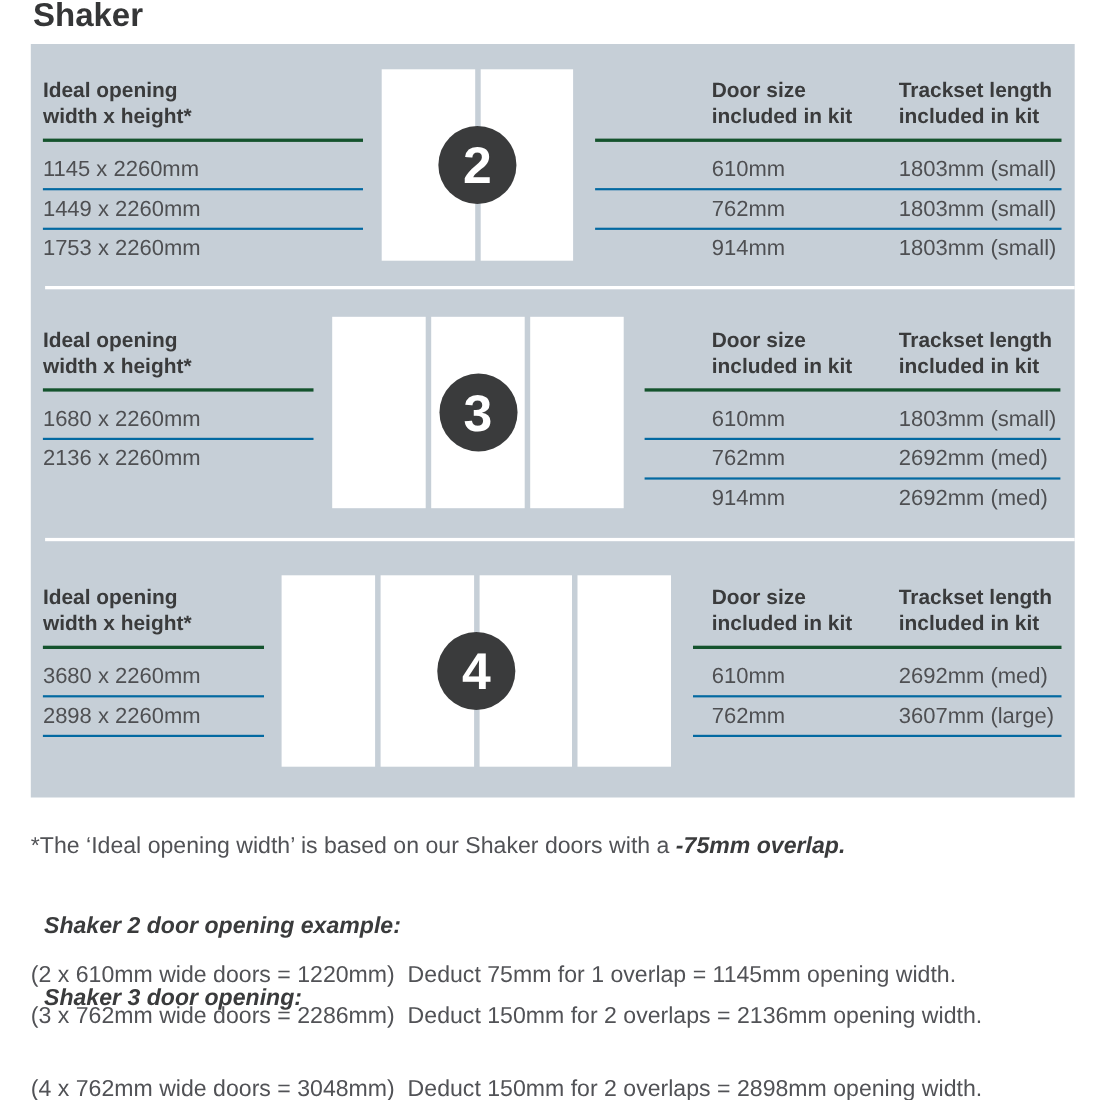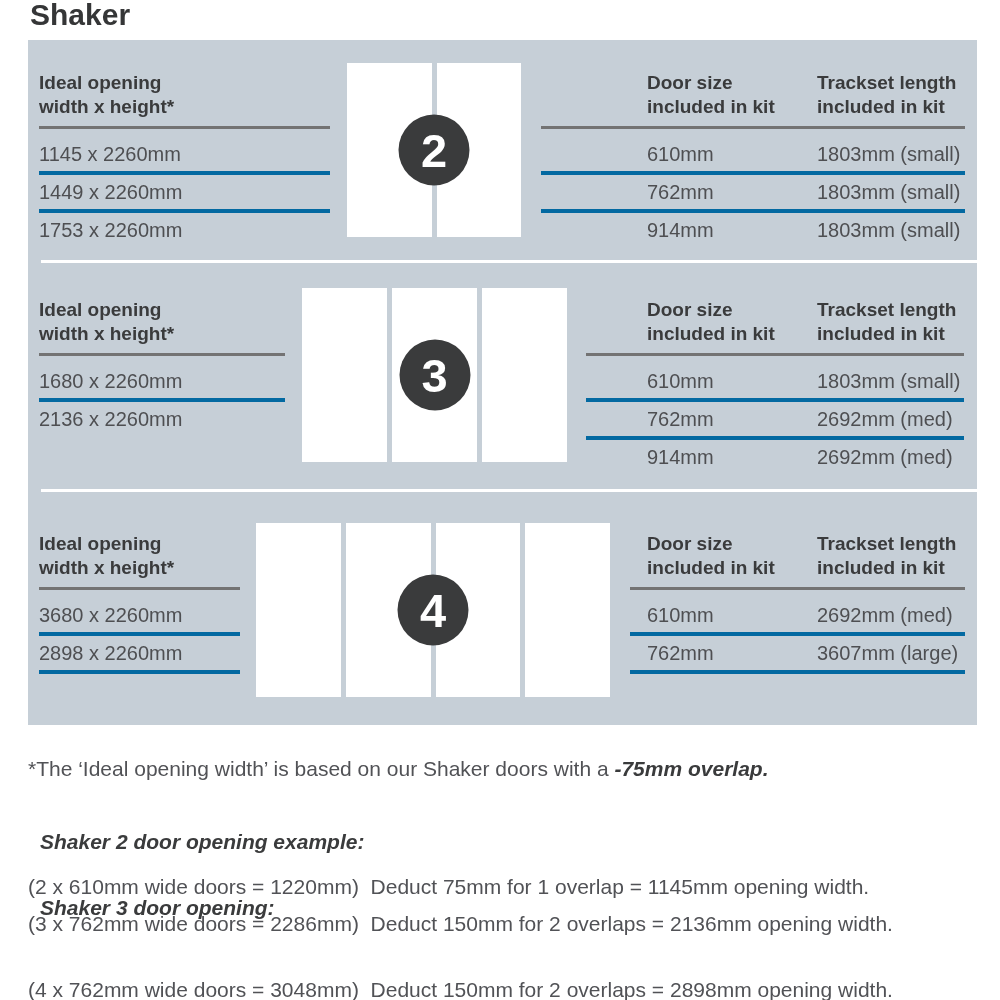--- a/index.html
+++ b/index.html
@@ -12,25 +12,25 @@
   }
   .panel{
     position:absolute;left:28px;top:40px;width:949px;height:685px;background:#c6cfd7;
   }
   .sec{position:absolute;left:0;width:100%;}
   .sec-divider{position:absolute;left:13px;right:0;height:3px;background:#ffffff;}
   
   .tbl{position:absolute;}
   .thead{
     font-weight:700;font-size:19px;line-height:24px;color:#3a3b3c;
-    padding-bottom:7px;border-bottom:3px solid #737373;
+    padding-bottom:7px;border-bottom:3px solid #14532d;
   }
   .row{
     height:34px;display:flex;align-items:center;
-    border-bottom:4px solid #0369a1;
+    border-bottom:2px solid #0369a1;
     font-size:20px;color:#4e4f52;
   }
   .row.first{height:42px;padding-top:8px;box-sizing:content-box;height:34px;}
   .rows.open-last .row:last-child{border-bottom:none;}
   .tbl.right .c1{margin-left:var(--pad);width:170px;flex:none;}
   .tbl.right .c2{flex:1;}
   .tbl.right .thead{display:flex;}
   
   .doors{position:absolute;display:flex;gap:5px;height:174px;}
   .door{flex:1;background:#ffffff;}

